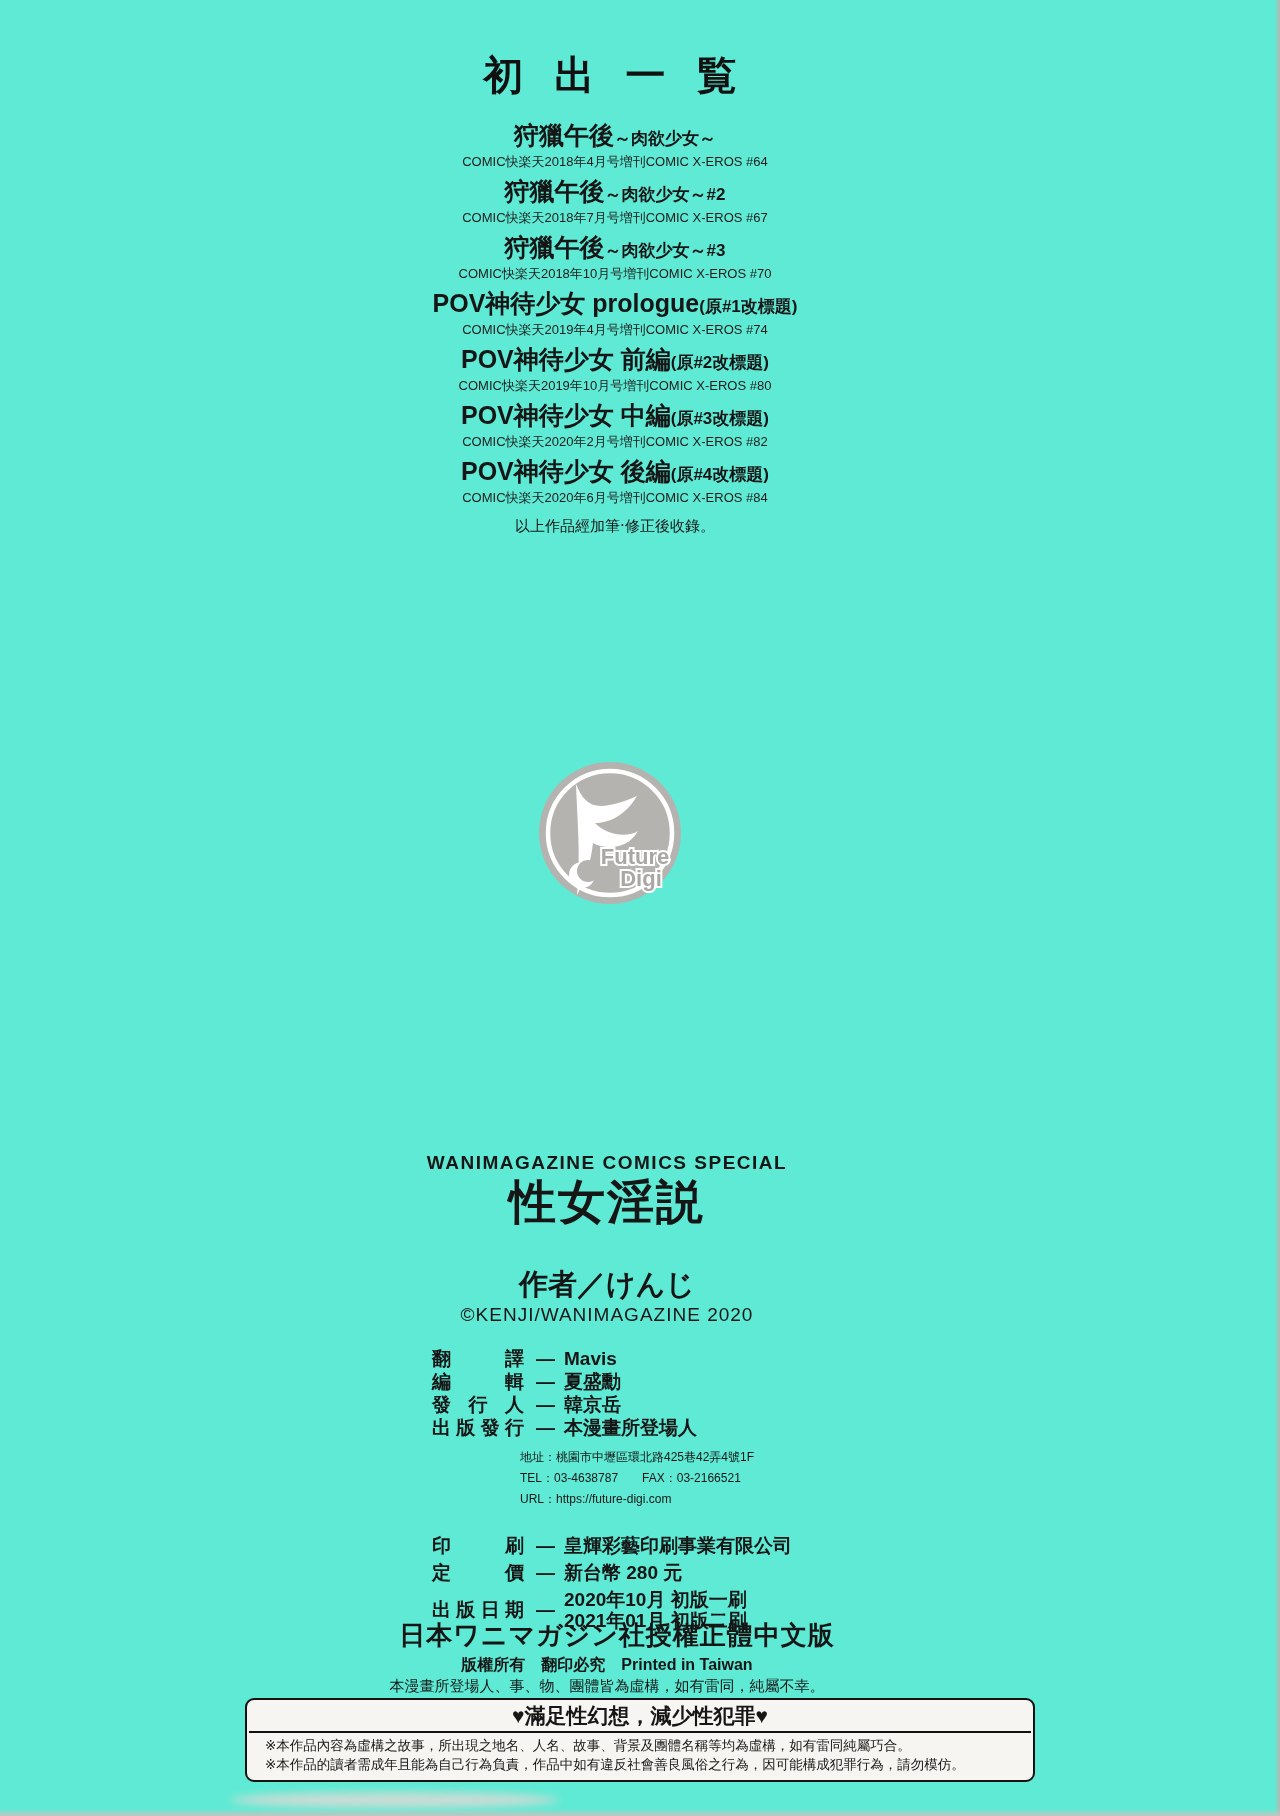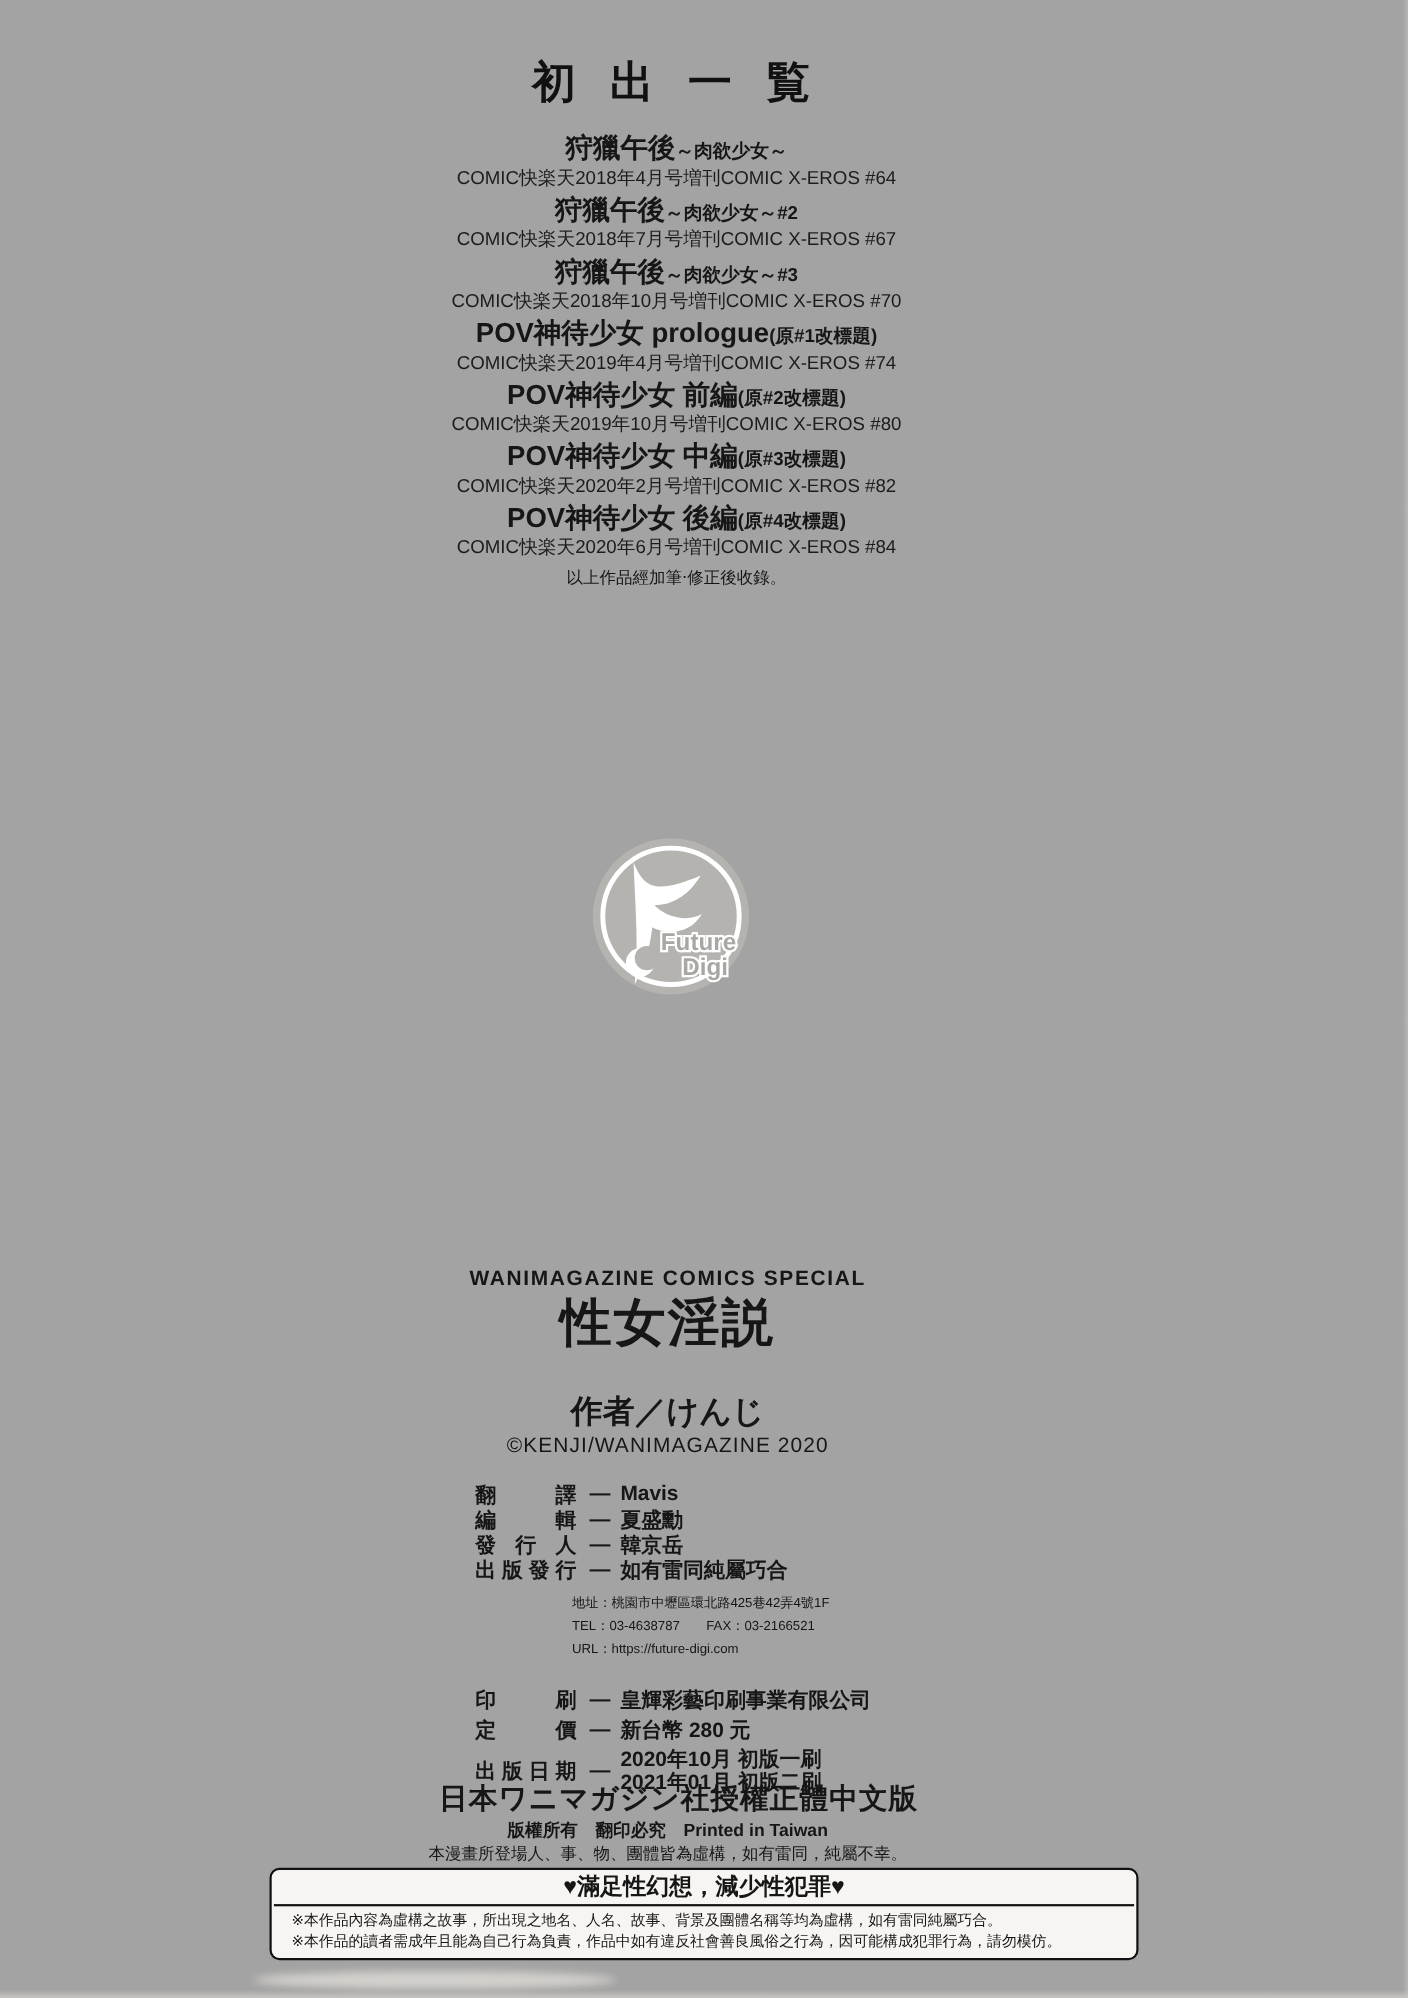--- a/index.html
+++ b/index.html
@@ -4,37 +4,37 @@
 <style>
   html,body { margin:0; padding:0; }
   body {
     width:1280px; height:1816px;
     background:#efede9;
     font-family:"Liberation Sans","DejaVu Sans",sans-serif;
     color:#161616;
   }
   .page {
     position:relative; width:1280px; height:1816px;
-    background:#a3a3a3; overflow:hidden;
+    background:#5eead4; overflow:hidden;
   }
 
   
   .list-section {
     position:absolute; top:52px; left:0; right:50px;
     text-align:center;
   }
   .list-heading {
     font-size:40px; font-weight:700; letter-spacing:10px;
     line-height:46px; margin:0 0 24px 0; color:#111;
   }
   .entry { margin-bottom:6px; }
   .entry-title { line-height:27px; white-space:nowrap; }
   .t-main { font-size:25px; font-weight:700; }
   .t-sub  { font-size:17px; font-weight:700; }
-  .entry-source { font-size:17px; font-weight:500; line-height:20px; color:#1c1c1c; }
+  .entry-source { font-size:13px; font-weight:500; line-height:20px; color:#1c1c1c; }
   .list-note { margin-top:8px; font-size:15px; font-weight:500; line-height:20px; }
 
   
   .logo-wrap { position:absolute; left:535px; top:758px; width:150px; height:150px; }
 
   
   .center-col { position:absolute; left:0; right:66px; text-align:center; }
   .imprint   { top:1152px; font-size:19px; font-weight:600; letter-spacing:1.5px; line-height:22px; }
   .book-title{ top:1174px; font-size:47px; font-weight:700; letter-spacing:2px; line-height:56px; }
   .author    { top:1266px; font-size:29px; font-weight:700; line-height:36px; }
@@ -148,21 +148,21 @@
       <span class="c-value">夏盛勳</span>
     </div>
     <div class="credit-row">
       <span class="c-label">發行人</span>
       <span class="c-dash">—</span>
       <span class="c-value">韓京岳</span>
     </div>
     <div class="credit-row">
       <span class="c-label">出版發行</span>
       <span class="c-dash">—</span>
-      <span class="c-value">如有雷同純屬巧合</span>
+      <span class="c-value">本漫畫所登場人</span>
     </div>
   </div>
 
   <div class="pub-details">
     <div>地址：桃園市中壢區環北路425巷42弄4號1F</div>
     <div>TEL：03-4638787　　FAX：03-2166521</div>
     <div>URL：https://future-digi.com</div>
   </div>
 
   <div class="credits2-block">

